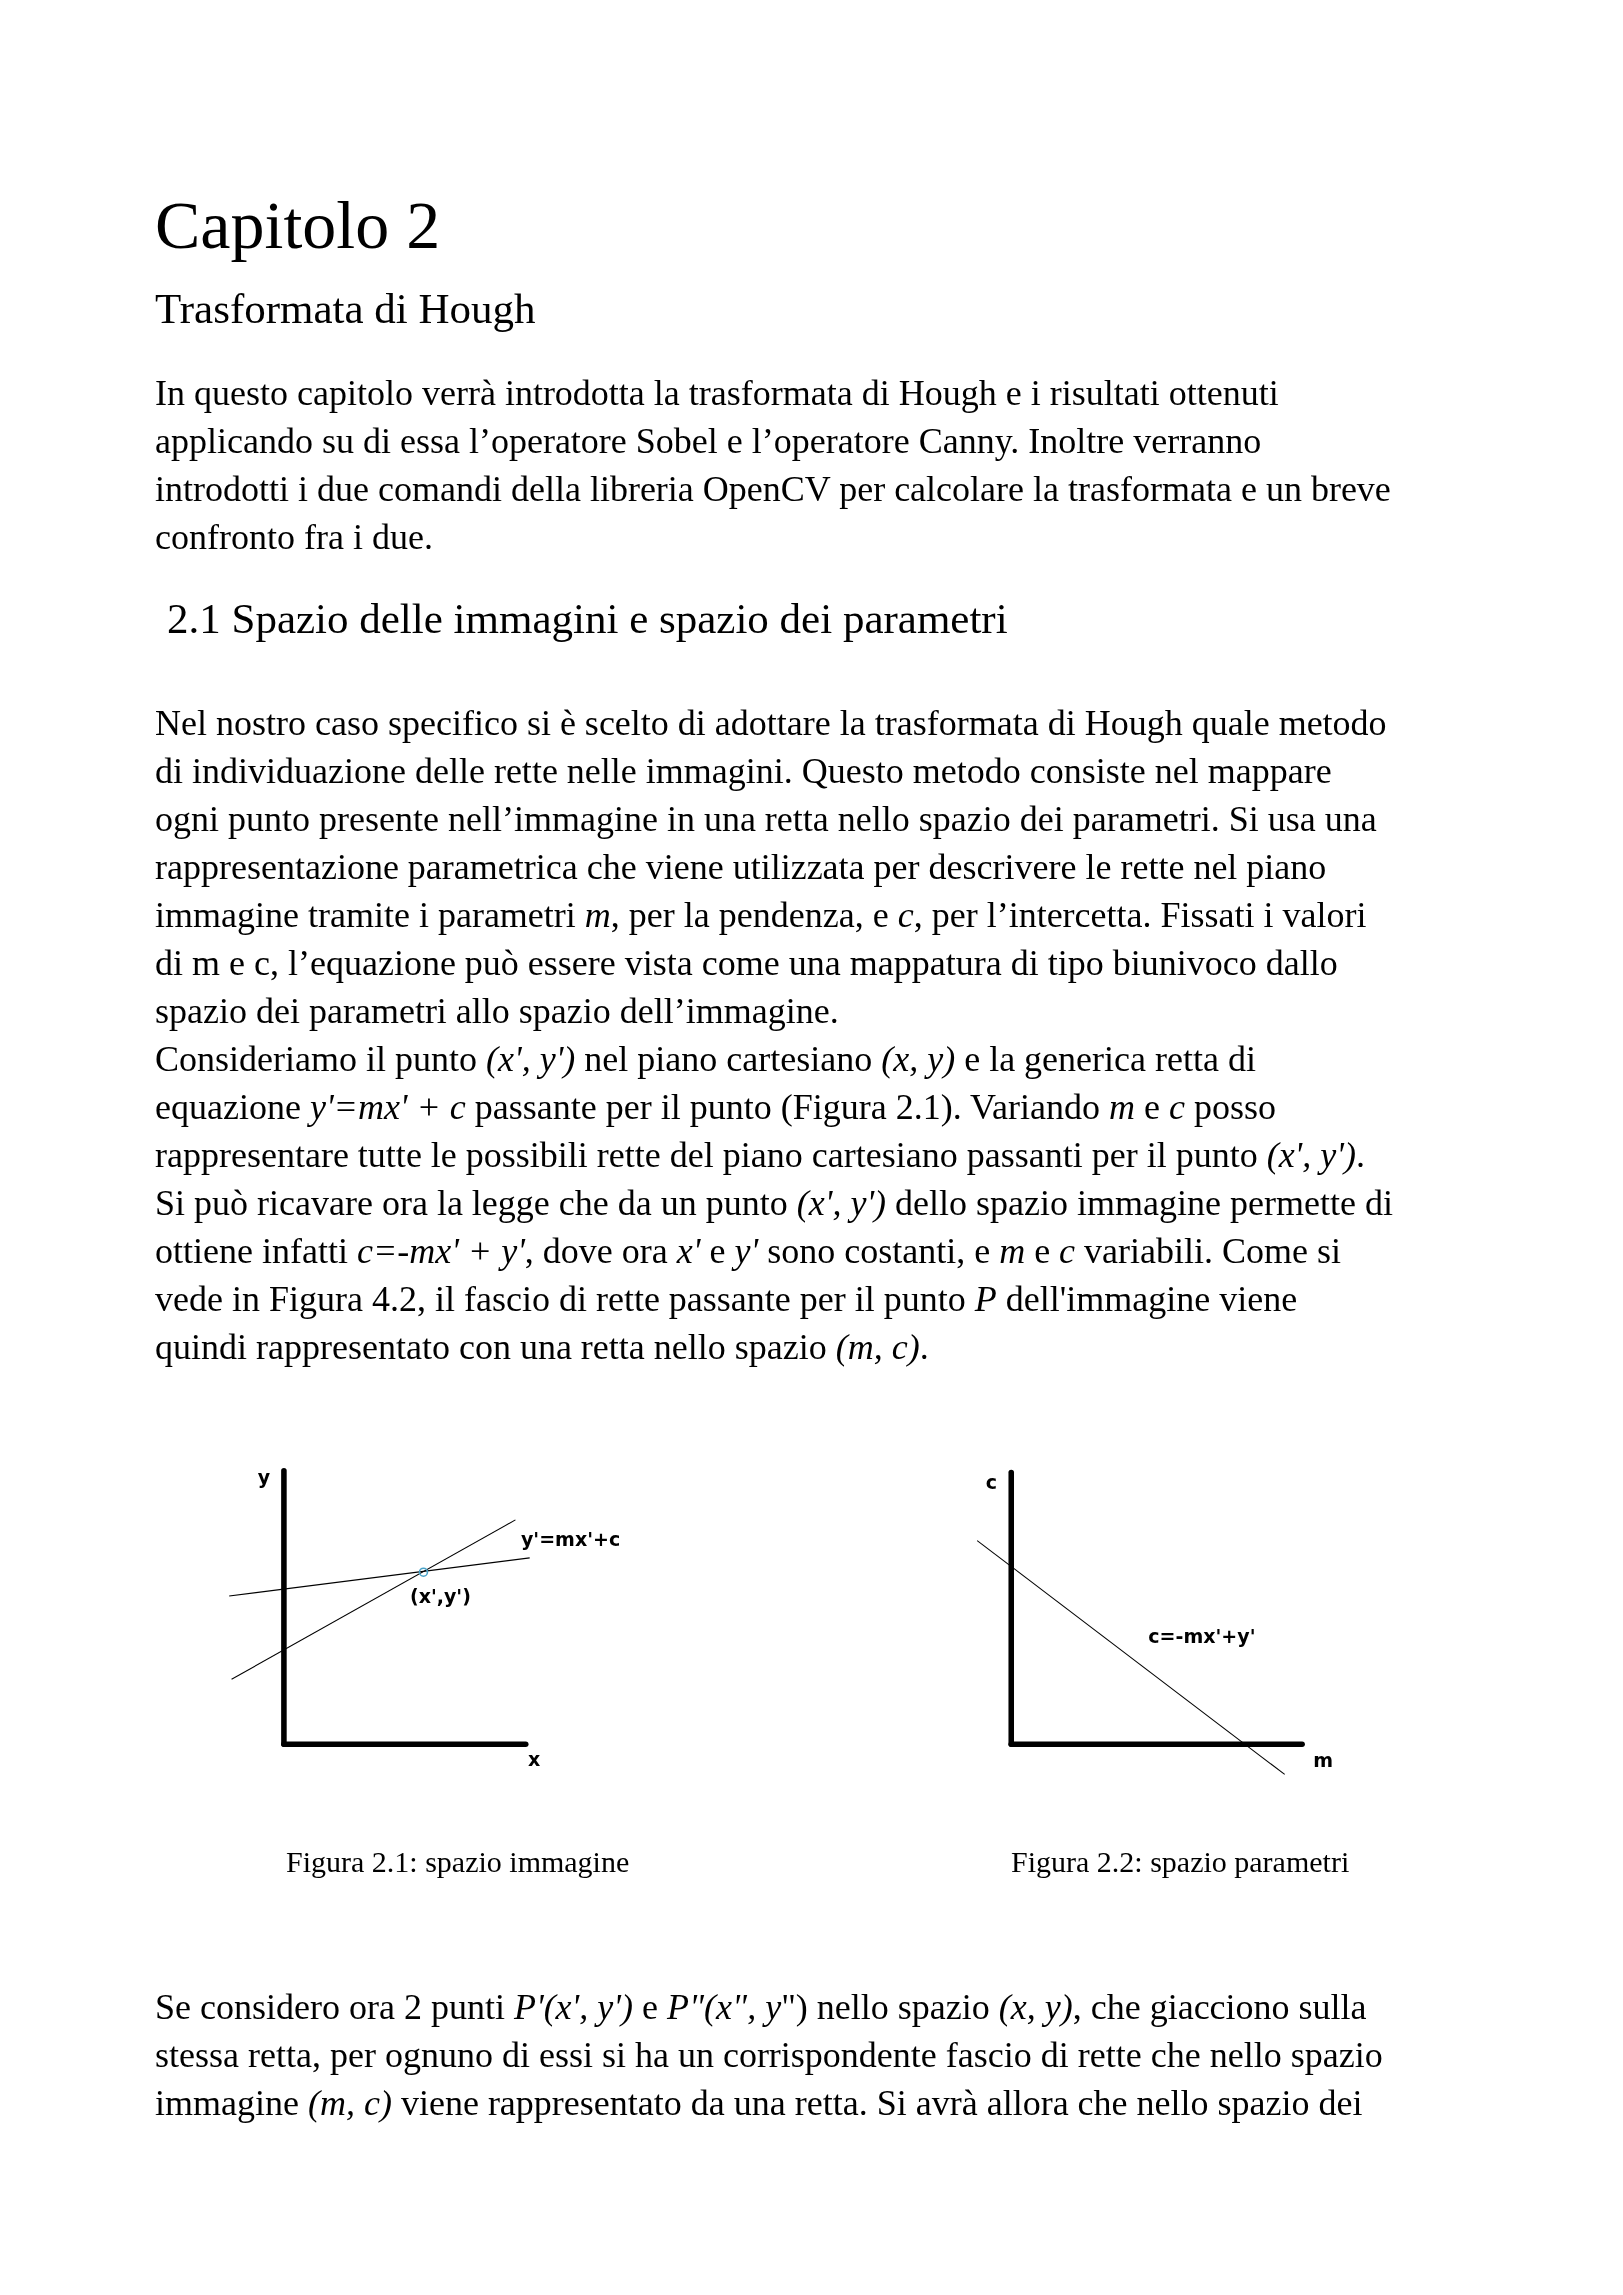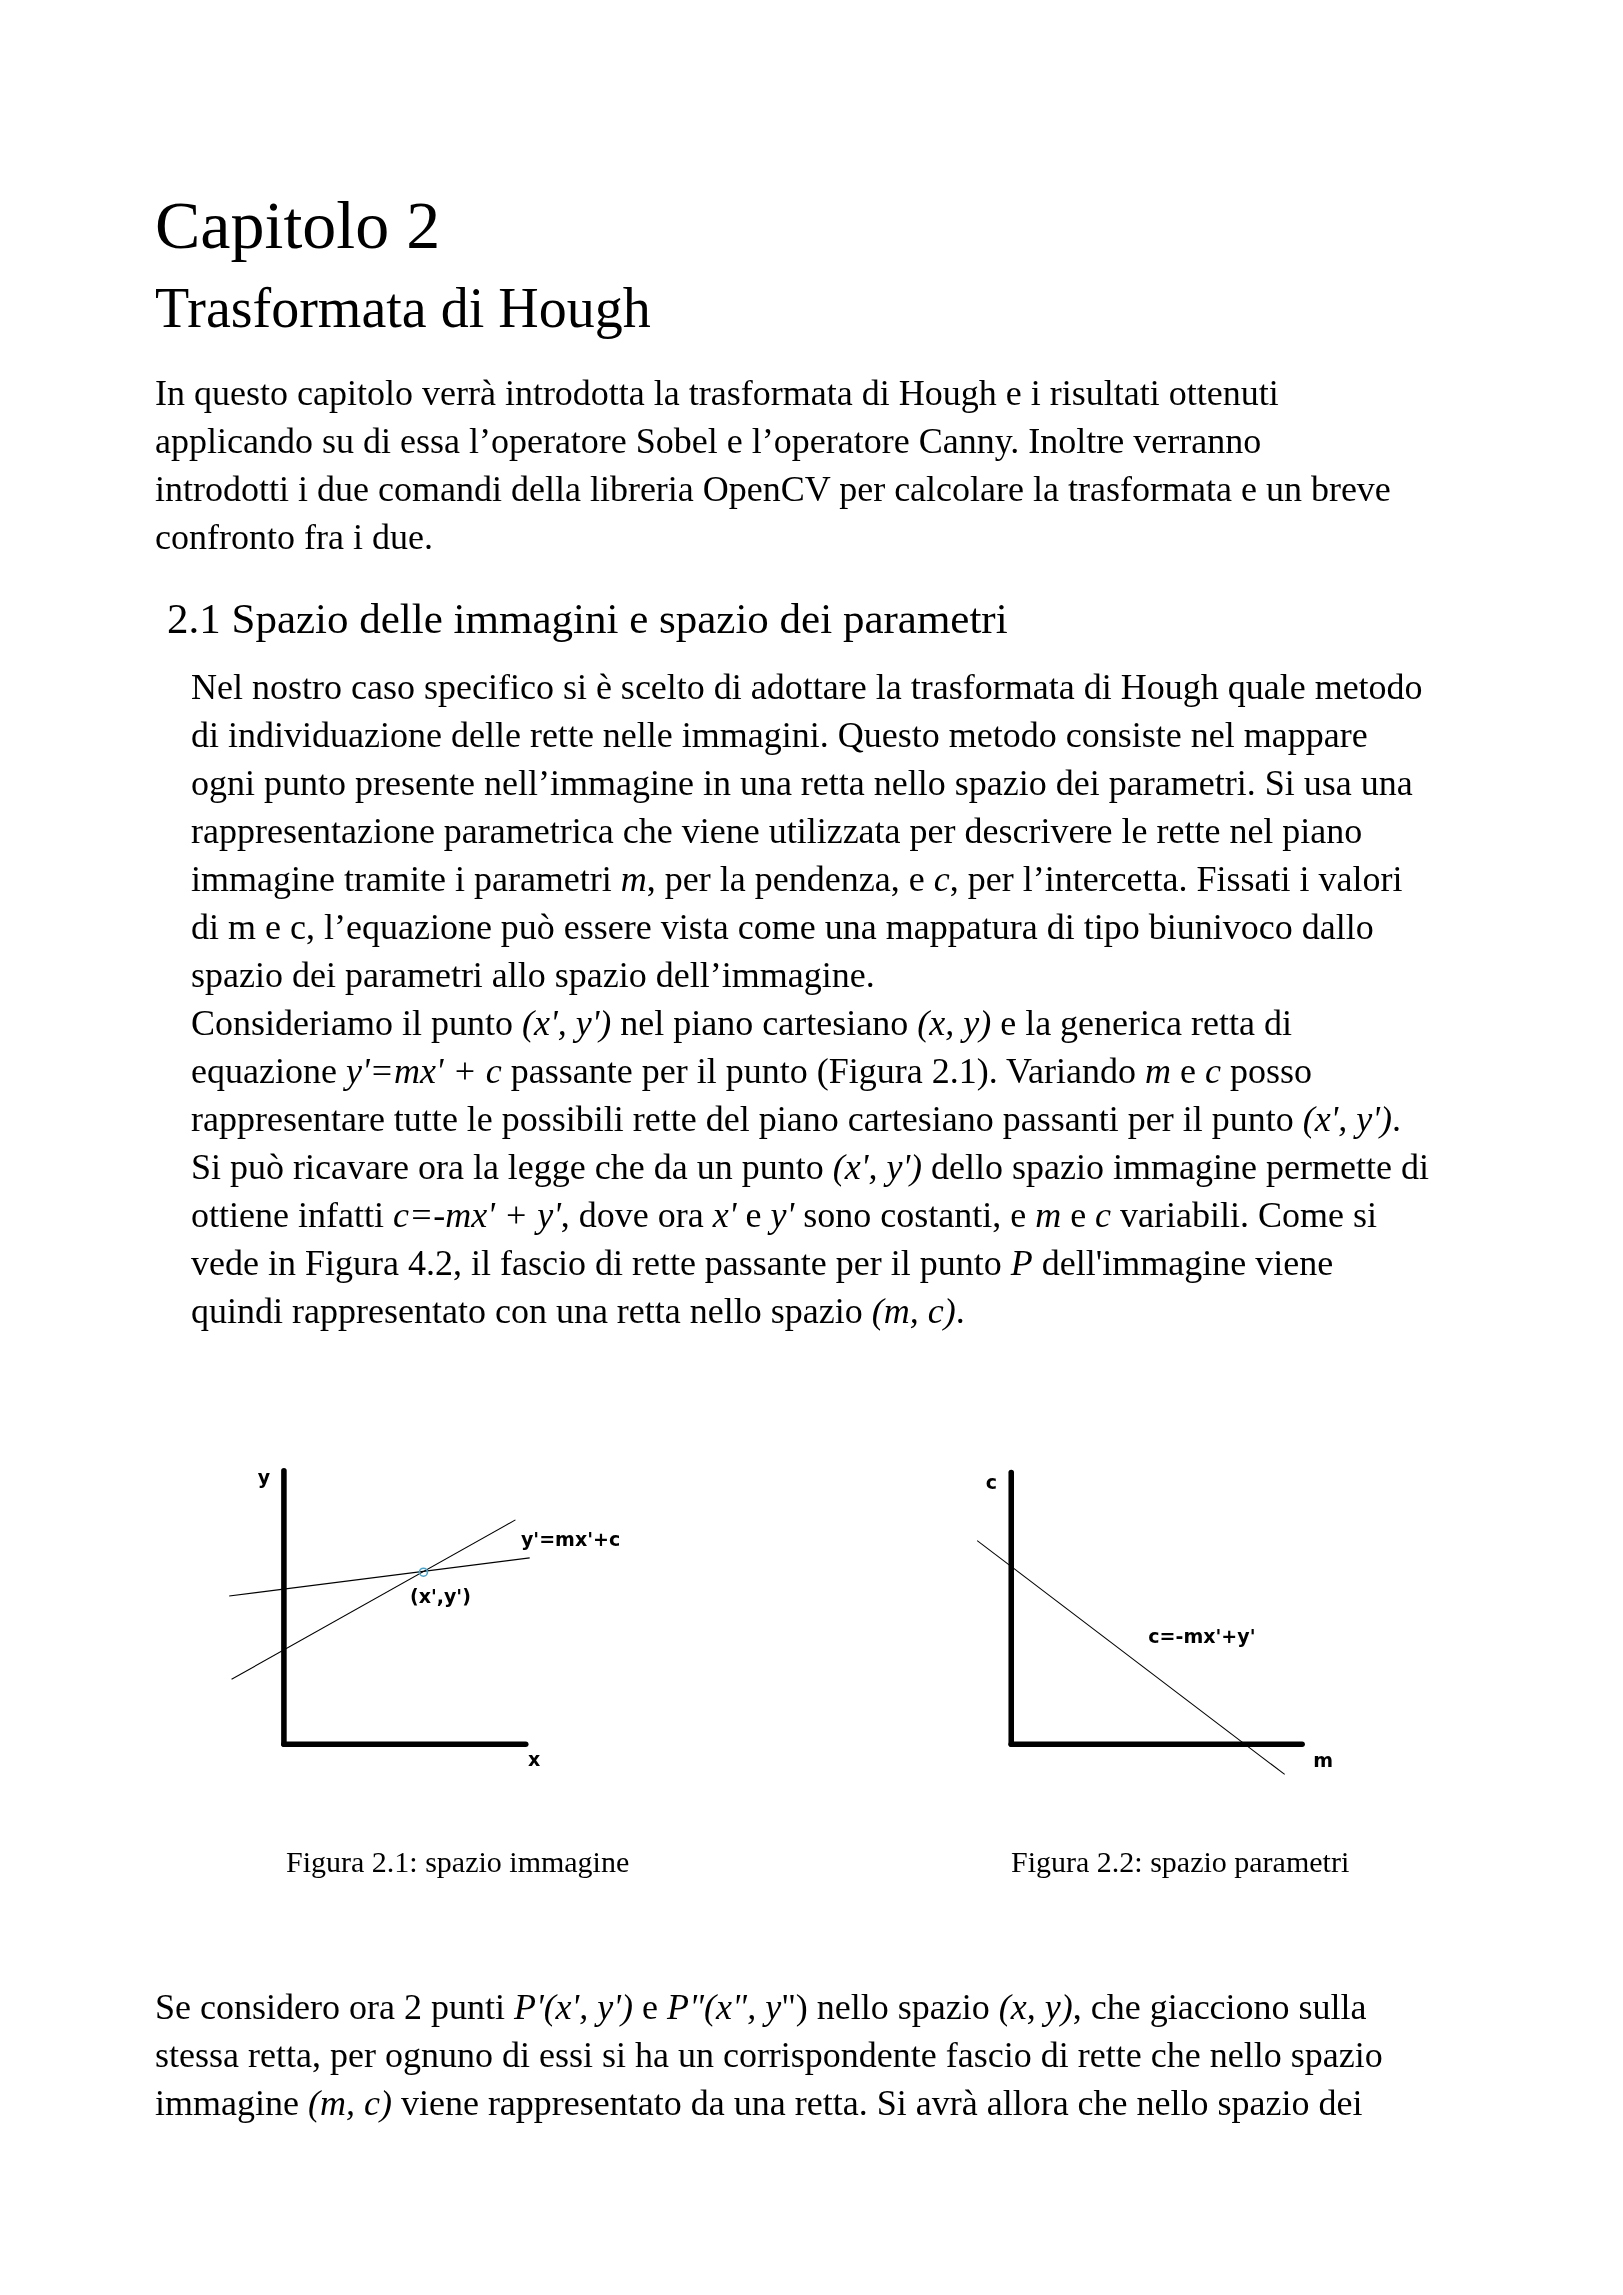--- a/index.html
+++ b/index.html
@@ -1,20 +1,20 @@
 <!DOCTYPE html>
 <html style="font-size:12.7px"><head>
 <meta charset="utf-8">
 <style>
   html, body { margin: 0; padding: 0; background: #ffffff; }
   body { width: 1623px; height: 2295px; position: relative; overflow: hidden;
          font-family: "Liberation Serif", "DejaVu Serif", serif; color: #000; }
   .page { position: absolute; left: 155px; top: 0; width: 1332px; }
   .chapter { position: absolute; top: 194px; left: 0; font-size: 68px; line-height: 63px; margin: 0; font-weight: normal; white-space: nowrap; }
-  .subtitle { position: absolute; top: 281px; left: 0; font-size: 56px; line-height: 55px; margin: 0; font-weight: normal; white-space: nowrap; }
+  .subtitle { position: absolute; top: 281px; left: 0; font-size: 43px; line-height: 55px; margin: 0; font-weight: normal; white-space: nowrap; }
   .para { position: absolute; left: 0; font-size: 36px; line-height: 48px; margin: 0; white-space: nowrap; }
   .para .ln { display: block; height: 48px; }
   .section { position: absolute; top: 579px; left: 0; font-size: 43px; line-height: 55px; margin: 12px; font-weight: normal; white-space: nowrap; }
   i { font-style: italic; }
   .fig { position: absolute; }
   .fig svg { display: block; }
   .caption { position: absolute; font-size: 30px; line-height: 38px; white-space: nowrap; }
   .figlabel { font-family: "DejaVu Sans", "Liberation Sans", sans-serif; font-weight: bold; }
 </style>
 </head>
@@ -27,21 +27,21 @@
 
   <p class="para" style="top:369px;">
     <span class="ln">In questo capitolo verrà introdotta la trasformata di Hough e i risultati ottenuti</span>
     <span class="ln">applicando su di essa l’operatore Sobel e l’operatore Canny. Inoltre verranno</span>
     <span class="ln">introdotti i due comandi della libreria OpenCV per calcolare la trasformata e un breve</span>
     <span class="ln">confronto fra i due.</span>
   </p>
 
   <h2 class="section">2.1 Spazio delle immagini e spazio dei parametri</h2>
 
-  <p class="para" style="top:663px;margin-left:36px;">
+  <p class="para" style="top:699px;">
     <span class="ln">Nel nostro caso specifico si è scelto di adottare la trasformata di Hough quale metodo</span>
     <span class="ln">di individuazione delle rette nelle immagini. Questo metodo consiste nel mappare</span>
     <span class="ln">ogni punto presente nell’immagine in una retta nello spazio dei parametri. Si usa una</span>
     <span class="ln">rappresentazione parametrica che viene utilizzata per descrivere le rette nel piano</span>
     <span class="ln"><span>immagine tramite i parametri </span><i>m</i><span>, per la pendenza, e </span><i>c</i><span>, per l’intercetta. Fissati i valori</span></span>
     <span class="ln">di m e c, l’equazione può essere vista come una mappatura di tipo biunivoco dallo</span>
     <span class="ln">spazio dei parametri allo spazio dell’immagine.</span>
     <span class="ln"><span>Consideriamo il punto </span><i>(x', y')</i><span> nel piano cartesiano </span><i>(x, y)</i><span> e la generica retta di</span></span>
     <span class="ln"><span>equazione </span><i>y'=mx' + c</i><span> passante per il punto (Figura 2.1). Variando </span><i>m</i><span> e </span><i>c</i><span> posso</span></span>
     <span class="ln"><span>rappresentare tutte le possibili rette del piano cartesiano passanti per il punto </span><i>(x', y')</i><span>.</span></span>

